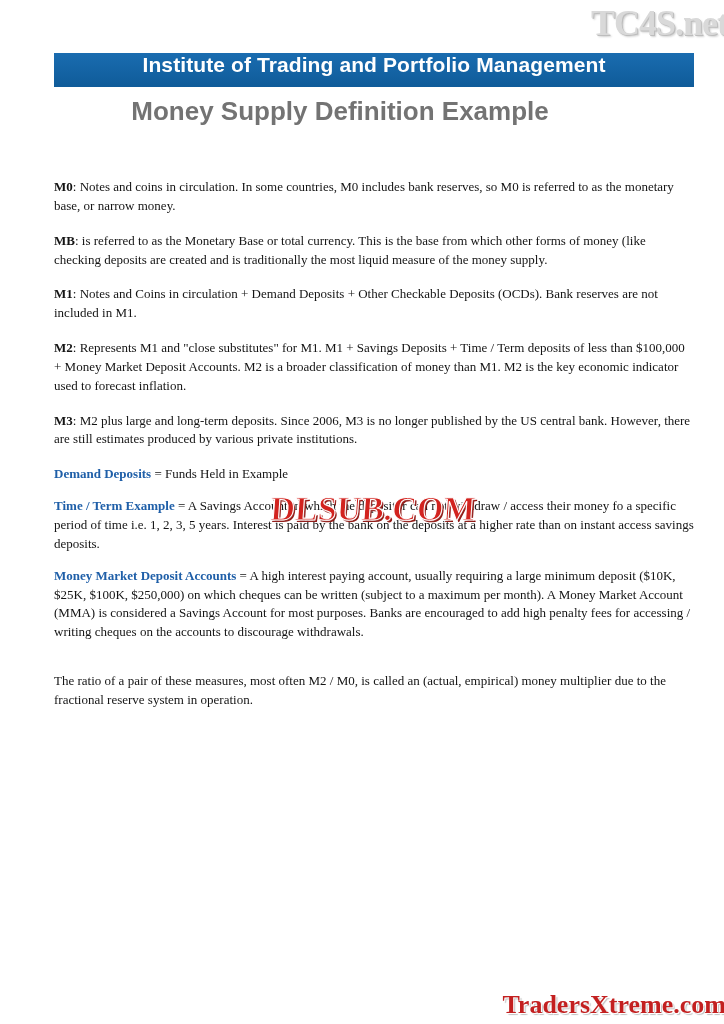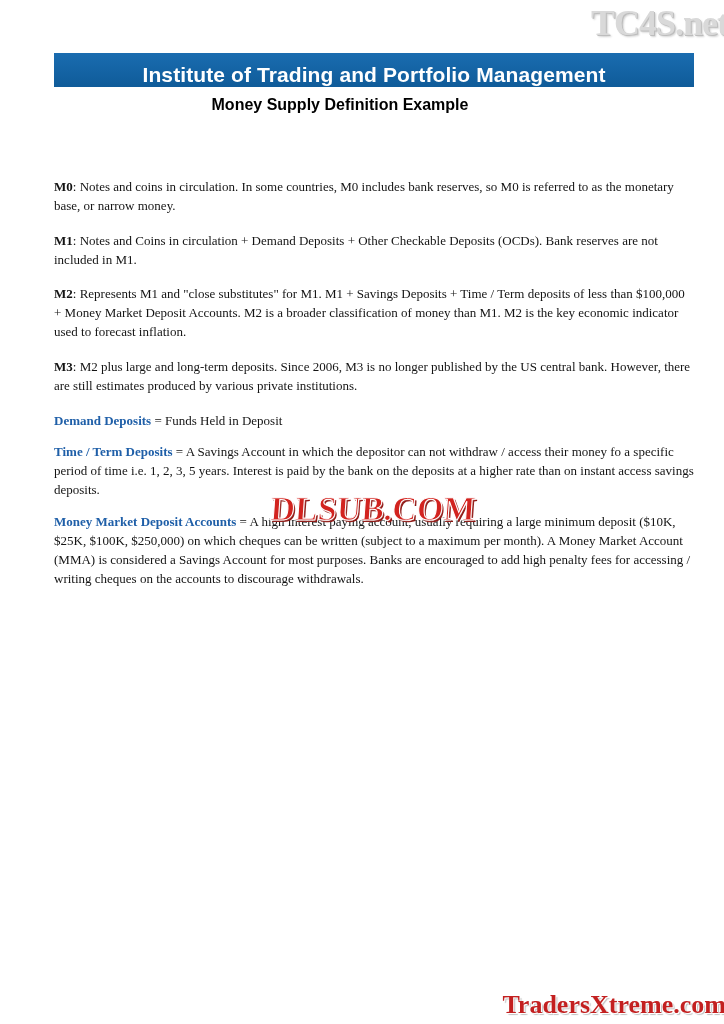--- a/index.html
+++ b/index.html
@@ -41,42 +41,42 @@
   
   .banner {
     position: absolute;
     top: 53px;
     left: 42px;
     width: 640px;
     height: 34px;
     background: #1565a8;
     background: linear-gradient(#1a6cb0, #0f5b99);
     display: flex;
-    align-items: flex-end;
+    align-items: flex-start;
     justify-content: center;
   }
   .banner-text {
     font-family: "Liberation Sans", sans-serif;
     font-weight: bold;
     font-size: 21px;
     color: #ffffff;
     letter-spacing: 0.1px;
     white-space: nowrap;
   }
 
   .doc-title {
     position: absolute;
     top: 96px;
     left: 0;
     width: 656px;
     text-align: center;
     font-family: "Liberation Sans", sans-serif;
     font-weight: bold;
-    font-size: 16px;
-    color: #000000;
+    font-size: 26px;
+    color: #737373;
   }
 
   .content {
     position: absolute;
     top: 178px;
     left: 42px;
     width: 640px;
   }
 
   p.para {
@@ -154,39 +154,43 @@
   <div class="banner">
     <div class="banner-text">Institute of Trading and Portfolio Management</div>
   </div>
 
   <div class="doc-title">Money Supply Definition Example</div>
 
   <div class="content">
 
     <p class="para"><span class="term-bold">M0</span><span>: Notes and coins in circulation. In some countries, M0 includes bank reserves, so M0 is referred to as the monetary base, or narrow money.</span></p>
 
+    <p class="para"><span class="term-bold">MB</span><span>: is referred to as the Monetary Base or total currency. This is the base from which other forms of money (like checking deposits are created and is traditionally the most liquid measure of the money supply.</span></p>
 
     <p class="para"><span class="term-bold">M1</span><span>: Notes and Coins in circulation + Demand Deposits + Other Checkable Deposits (OCDs). Bank reserves are not included in M1.</span></p>
 
     <p class="para"><span class="term-bold">M2</span><span>: Represents M1 and "close substitutes" for M1. M1 + Savings Deposits + Time / Term deposits of less than $100,000 + Money Market Deposit Accounts. M2 is a broader classification of money than M1. M2 is the key economic indicator used to forecast inflation.</span></p>
 
     <p class="para"><span class="term-bold">M3</span><span>: M2 plus large and long-term deposits. Since 2006, M3 is no longer published by the US central bank. However, there are still estimates produced by various private institutions.</span></p>
 
     <div class="defs">
 
-      <p class="para"><span class="term-blue">Demand Deposits</span><span> = Funds Held in Deposit</span></p>
+      <p class="para"><span class="term-blue">Demand Deposits</span><span> = Funds Held in Example</span></p>
 
 
 
-      <p class="para"><span class="term-blue">Time / Term Deposits</span><span> = A Savings Account in which the depositor can not withdraw / access their money fo a specific period of time i.e. 1, 2, 3, 5 years. Interest is paid by the bank on the deposits at a higher rate than on instant access savings deposits.</span></p>
+      <p class="para"><span class="term-blue">Time / Term Example</span><span> = A Savings Account in which the depositor can not withdraw / access their money fo a specific period of time i.e. 1, 2, 3, 5 years. Interest is paid by the bank on the deposits at a higher rate than on instant access savings deposits.</span></p>
 
       <p class="para"><span class="term-blue">Money Market Deposit Accounts</span><span> = A high interest paying account, usually requiring a large minimum deposit ($10K, $25K, $100K, $250,000) on which cheques can be written (subject to a maximum per month). A Money Market Account (MMA) is considered a Savings Account for most purposes. Banks are encouraged to add high penalty fees for accessing / writing cheques on the accounts to discourage withdrawals.</span></p>
 
     </div>
 
+    <div class="tail">
+      <p class="para">The ratio of a pair of these measures, most often M2 / M0, is called an (actual, empirical) money multiplier due to the fractional reserve system in operation.</p>
+    </div>
 
   </div>
 
   <div class="dlsub">
     <div class="dlsub-inner">DLSUB.COM</div>
   </div>
 
   <div class="txtreme">TradersXtreme.com</div>
 
 </div>

